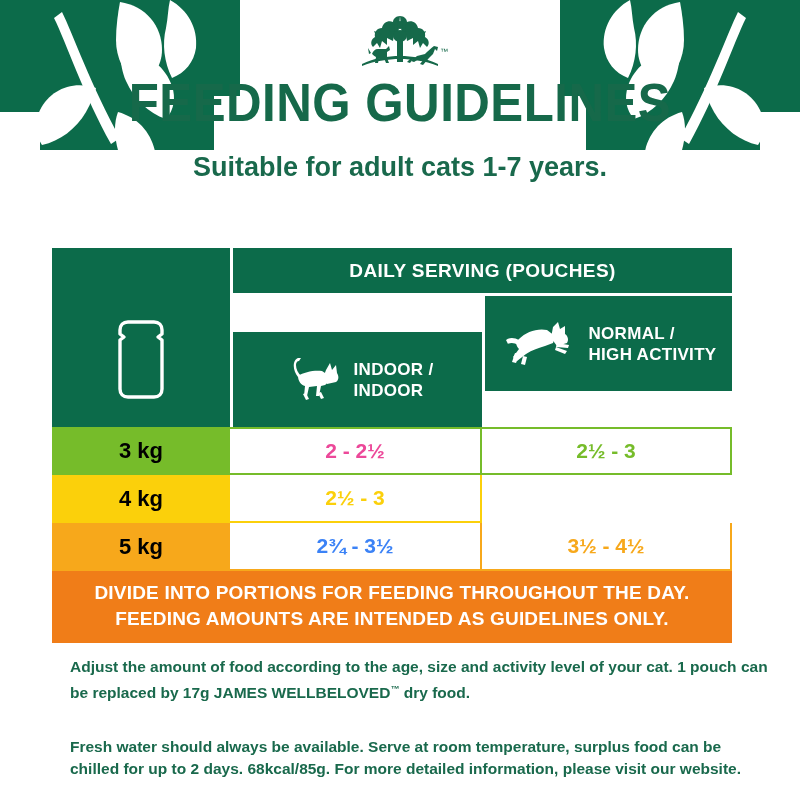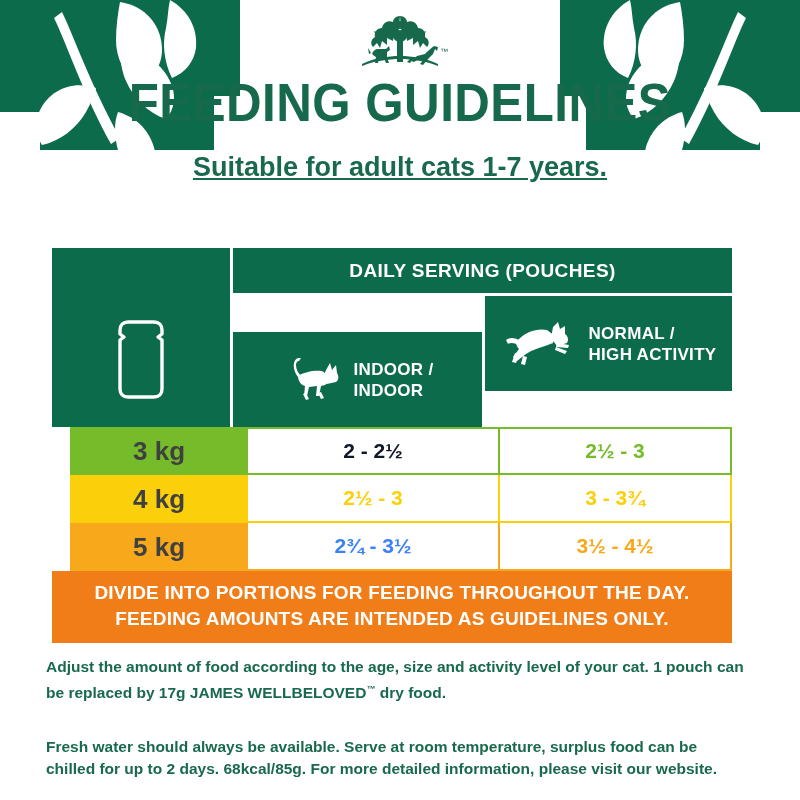--- a/index.html
+++ b/index.html
@@ -30,21 +30,20 @@
     font-weight: 700; letter-spacing: 0.5px;
     color: #16694a;
     font-family: "Liberation Sans Narrow", "Liberation Sans", sans-serif;
     transform: scaleX(0.93);
   }
   .subtitle {
     position: absolute; top: 150px; left: 0; right: 0;
     text-align: center;
     font-size: 27px; line-height: 34px; font-weight: 700;
     color: #19694c;
-    text-decoration: underline;
   }
 
   
   .table {
     position: absolute; left: 52px; top: 248px;
     width: 680px;
   }
   .thead-top { display: flex; }
   .pouch-cell {
     width: 178px; background: #0c6b4a;
@@ -63,40 +62,40 @@
     display: flex; align-items: center; justify-content: center; gap: 14px;
     border-top: 3px solid #fff; border-left: 3px solid #fff;
     font-size: 17px; font-weight: 700; line-height: 21px; letter-spacing: .3px;
   }
   .act-head.col-a { width: 252px; margin-top: 36px; }
   .act-head.col-b { flex: 1; }
   .act-label { text-align: left; }
 
   .row { display: flex; height: 48px; }
   .wcell {
-    width: 178px; color: #404040;
+    width: 178px; color: #000000;
     display: flex; align-items: center; justify-content: center;
-    font-size: 26px; font-weight: 700; margin-left: 18px;
+    font-size: 22px; font-weight: 700;
   }
   .vcell {
     display: flex; align-items: center; justify-content: center;
     background: #fff; font-size: 21px; font-weight: 700;
   }
   .vcell.col-a { width: 252px; }
   .vcell.col-b { flex: 1; }
 
   .banner {
     background: #f07d18; color: #fff; text-align: center;
     padding: 9px 0 11px;
     font-size: 19px; line-height: 26px; font-weight: 700; letter-spacing: .2px;
   }
 
   
   .footer {
-    position: absolute; left: 46px; top: 656px; width: 700px;
+    position: absolute; left: 70px; top: 656px; width: 700px;
     color: #19694c; font-size: 15.5px; line-height: 22px; font-weight: 700;
   }
   .footer p + p { margin-top: 32px; }
   sup.tm { font-size: 9px; vertical-align: super; }
 </style>
 </head>
 <body>
 
 <div class="page">
 
@@ -201,28 +200,27 @@
         </svg>
         <div class="act-label">
           <div>NORMAL /</div>
           <div>HIGH ACTIVITY</div>
         </div>
       </div>
     </div>
 
     <div class="row">
       <div class="wcell" style="background:#76bc2a">3 kg</div>
-      <div class="vcell col-a" style="color:#0f172a;border:2px solid #76bc2a;border-left:none">2 - 2½</div>
+      <div class="vcell col-a" style="color:#ec4899;border:2px solid #76bc2a;border-left:none">2 - 2½</div>
       <div class="vcell col-b" style="color:#76bc2a;border:2px solid #76bc2a;border-left:none">2½ - 3</div>
     </div>
 
     <div class="row">
       <div class="wcell" style="background:#fbd00b">4 kg</div>
       <div class="vcell col-a" style="color:#fbd00b;border:2px solid #fbd00b;border-left:none;border-top:none">2½ - 3</div>
-      <div class="vcell col-b" style="color:#fbd00b;border:2px solid #fbd00b;border-left:none;border-top:none">3 - 3¾</div>
     </div>
 
     <div class="row">
       <div class="wcell" style="background:#f7a81b">5 kg</div>
       <div class="vcell col-a" style="color:#3b82f6;border:2px solid #f7a81b;border-left:none;border-top:none">2¾ - 3½</div>
       <div class="vcell col-b" style="color:#f7a81b;border:2px solid #f7a81b;border-left:none;border-top:none">3½ - 4½</div>
     </div>
 
     <div class="banner">
       <div>DIVIDE INTO PORTIONS FOR FEEDING THROUGHOUT THE DAY.</div>

